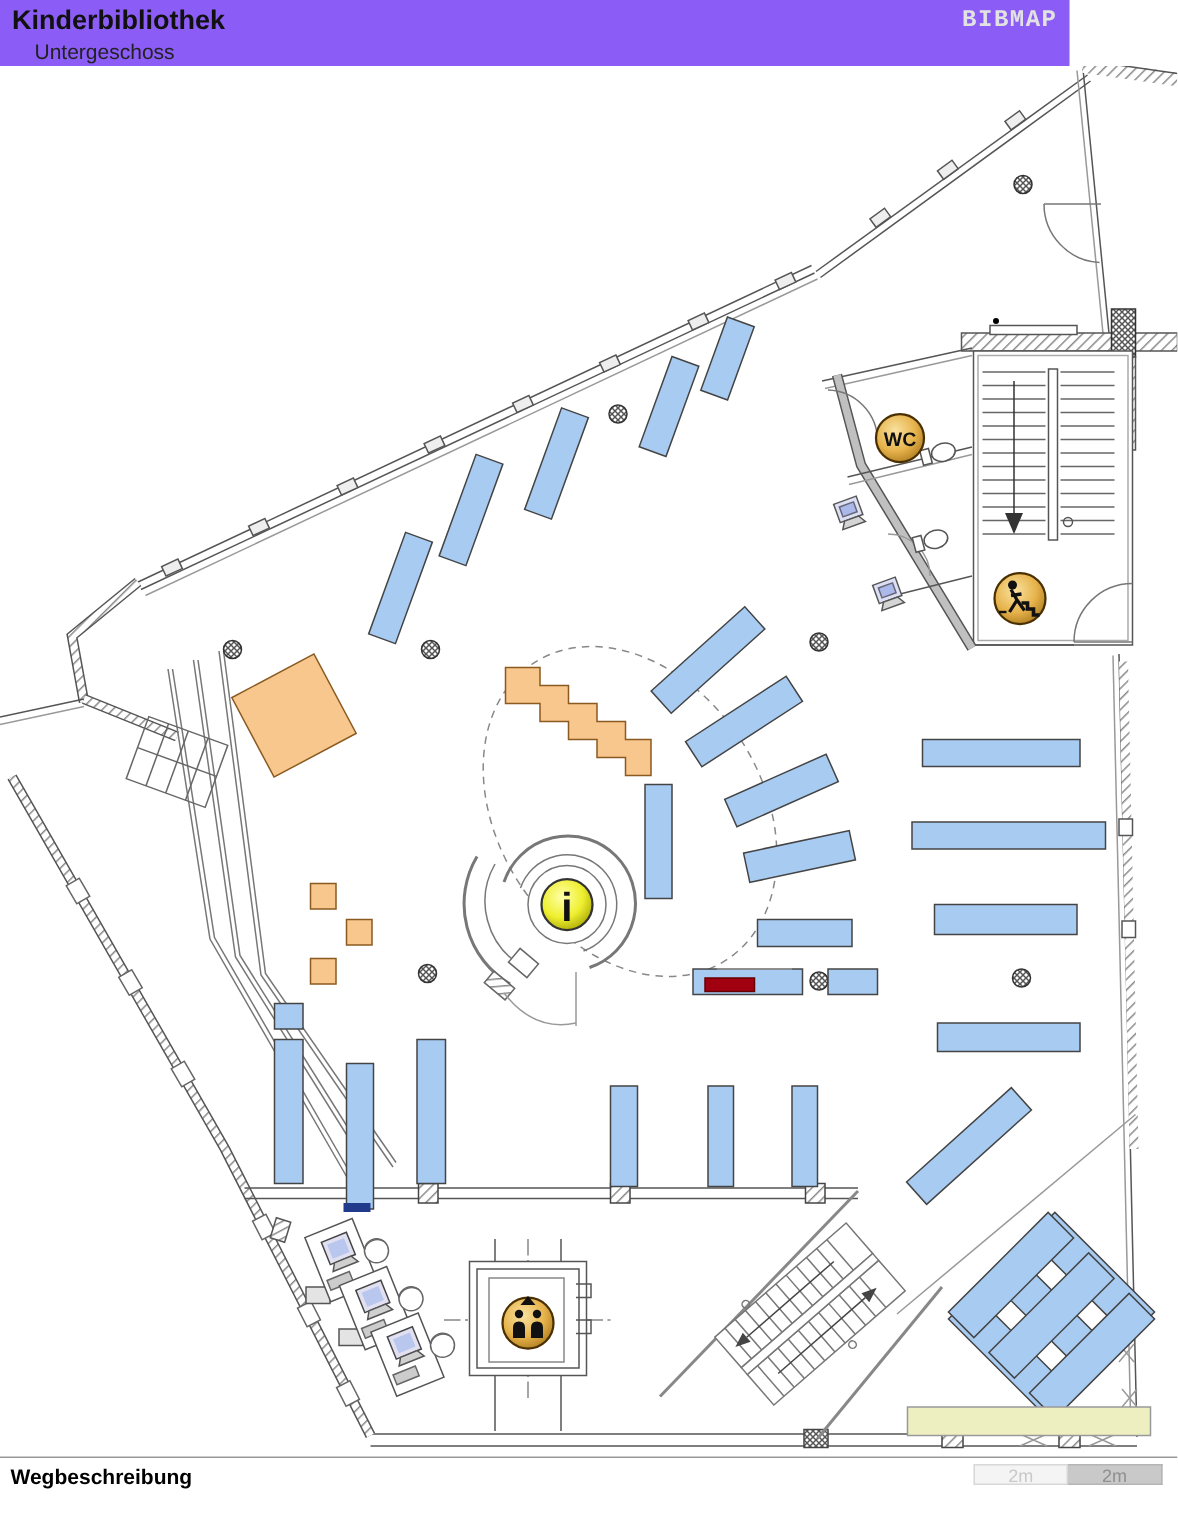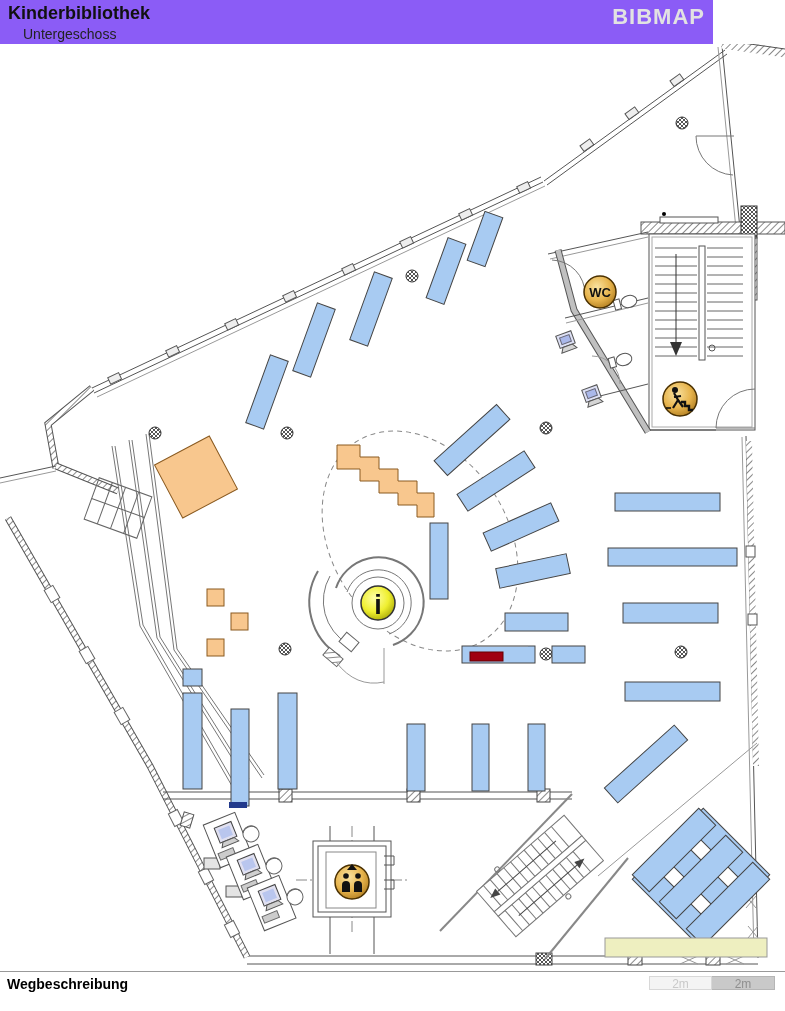--- a/index.html
+++ b/index.html
@@ -1,20 +1,20 @@
 <!DOCTYPE html>
 <html><head>
 <meta charset="utf-8">
 <style>
   html,body{margin:0;padding:0;background:#fff;}
   body{width:785px;height:1011px;position:relative;font-family:"Liberation Sans",sans-serif;overflow:hidden;}
   .header{position:absolute;top:0;left:0;width:713px;height:48px;background:#8b5cf6;border-bottom:1px solid #bdbdbd;box-sizing:border-box;}
   .header .title{position:absolute;left:8px;top:3px;font-size:18px;font-weight:bold;color:#111;}
   .header .subtitle{position:absolute;left:23px;top:26px;font-size:14px;color:#222;}
-  .header .logo{position:absolute;right:8px;top:4px;font-size:22px;font-weight:bold;color:#e2e2e2;letter-spacing:1px;font-family:Liberation Sans, sans-serif;}
+  .header .logo{position:absolute;right:8px;top:4px;font-size:16px;font-weight:bold;color:#e2e2e2;letter-spacing:1px;font-family:Liberation Mono, monospace;}
   .mapwrap{position:absolute;top:44px;left:0;width:785px;height:923px;background:#fff;}
   .footer{position:absolute;top:971px;left:0;width:785px;height:40px;border-top:1px solid #999;background:#fff;box-sizing:border-box;padding-left:41px;}
   .footer .waylink{position:absolute;left:7px;top:4px;font-size:14px;font-weight:bold;color:#000;cursor:pointer;}
   .scalebar{position:absolute;right:10px;top:4px;display:flex;}
   .scalebar .seg{width:63px;height:14px;font-size:12px;text-align:center;line-height:14px;box-sizing:border-box;}
   .scalebar .seg1{background:#f4f4f4;border:1px solid #d8d8d8;color:#c9c9c9;}
   .scalebar .seg2{background:#c9c9c9;border:1px solid #b5b5b5;border-left:none;color:#8f8f8f;}
   svg text{font-family:"Liberation Sans",sans-serif;}
   .shelf{fill:#a8cbf2;stroke:#444;stroke-width:1;}
   .orange{fill:#f8c78e;stroke:#8a5a20;stroke-width:1;}

